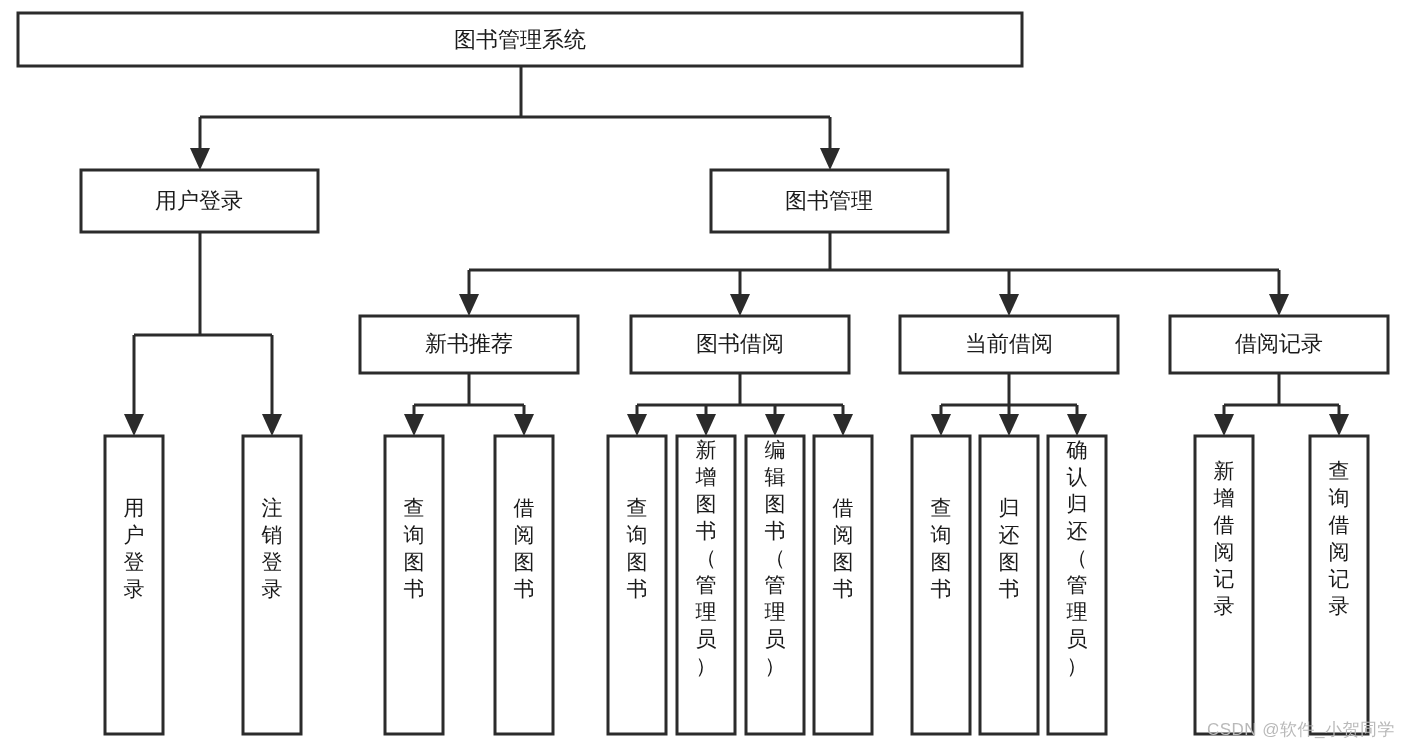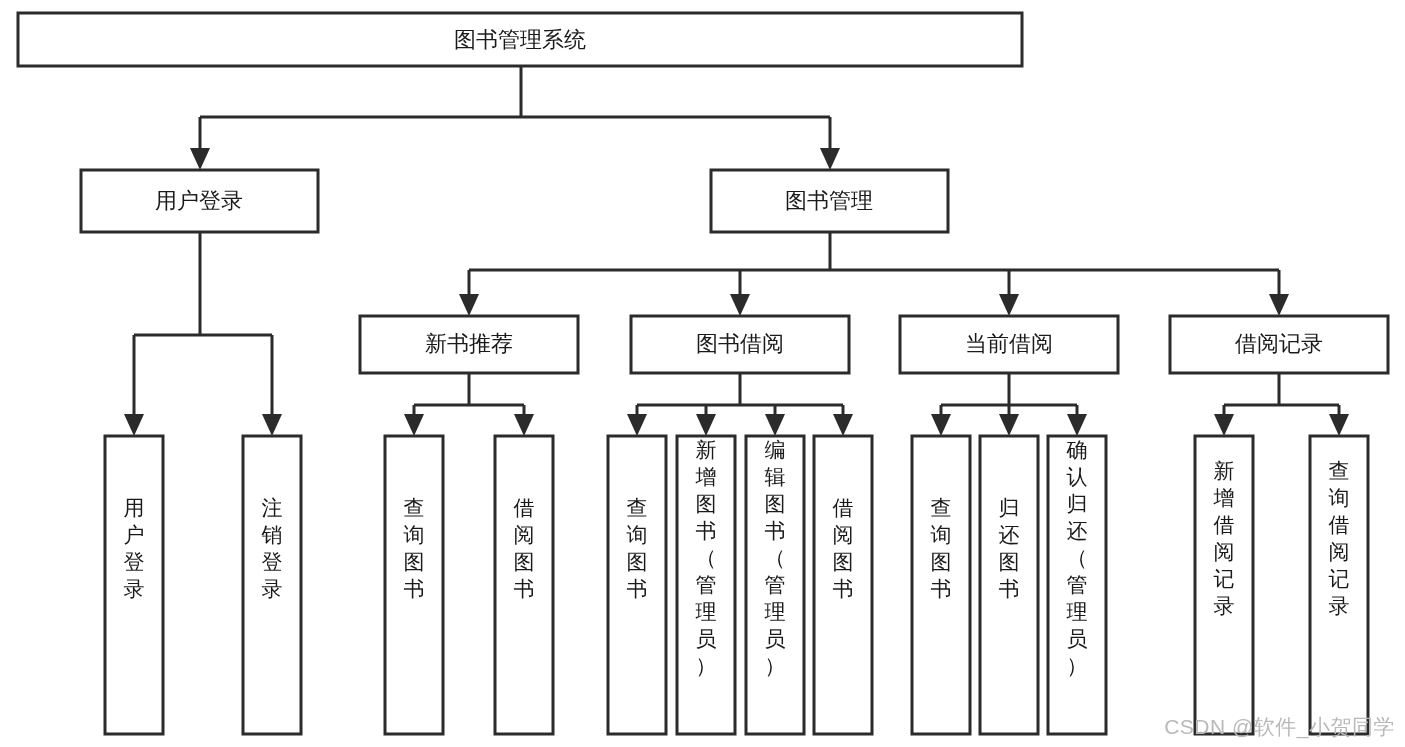--- a/index.html
+++ b/index.html
@@ -46,21 +46,21 @@
     font-family: "Liberation Sans", "DejaVu Sans", sans-serif;
     font-size: 21px;
     fill: #1a1a1a;
     text-anchor: middle;
   }
   .watermark {
     position: absolute;
     right: 10px;
     bottom: 6px;
     font-family: "Liberation Sans", "DejaVu Sans", sans-serif;
-    font-size: 21px;
+    font-size: 17px;
     color: #b9b9b9;
     letter-spacing: 0.5px;
     white-space: nowrap;
     user-select: none;
   }
 </style>
 </head>
 <body>
 
 <svg id="diagram" viewBox="0 0 1405 747">

